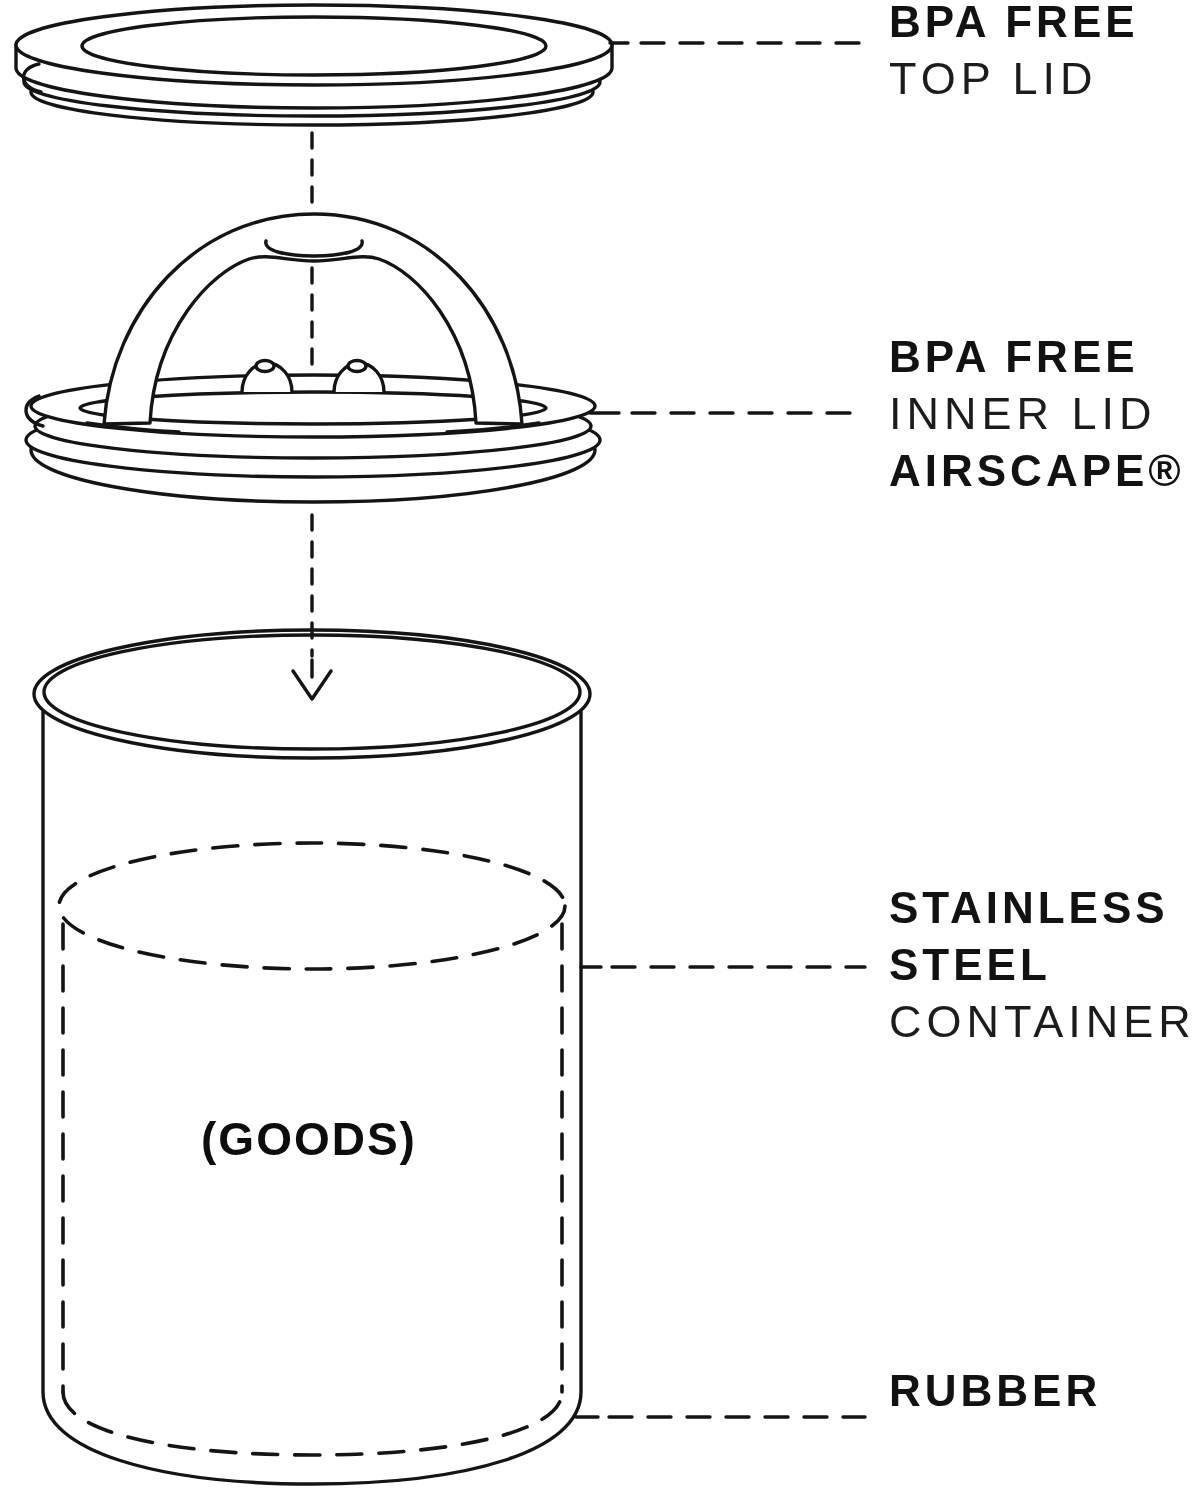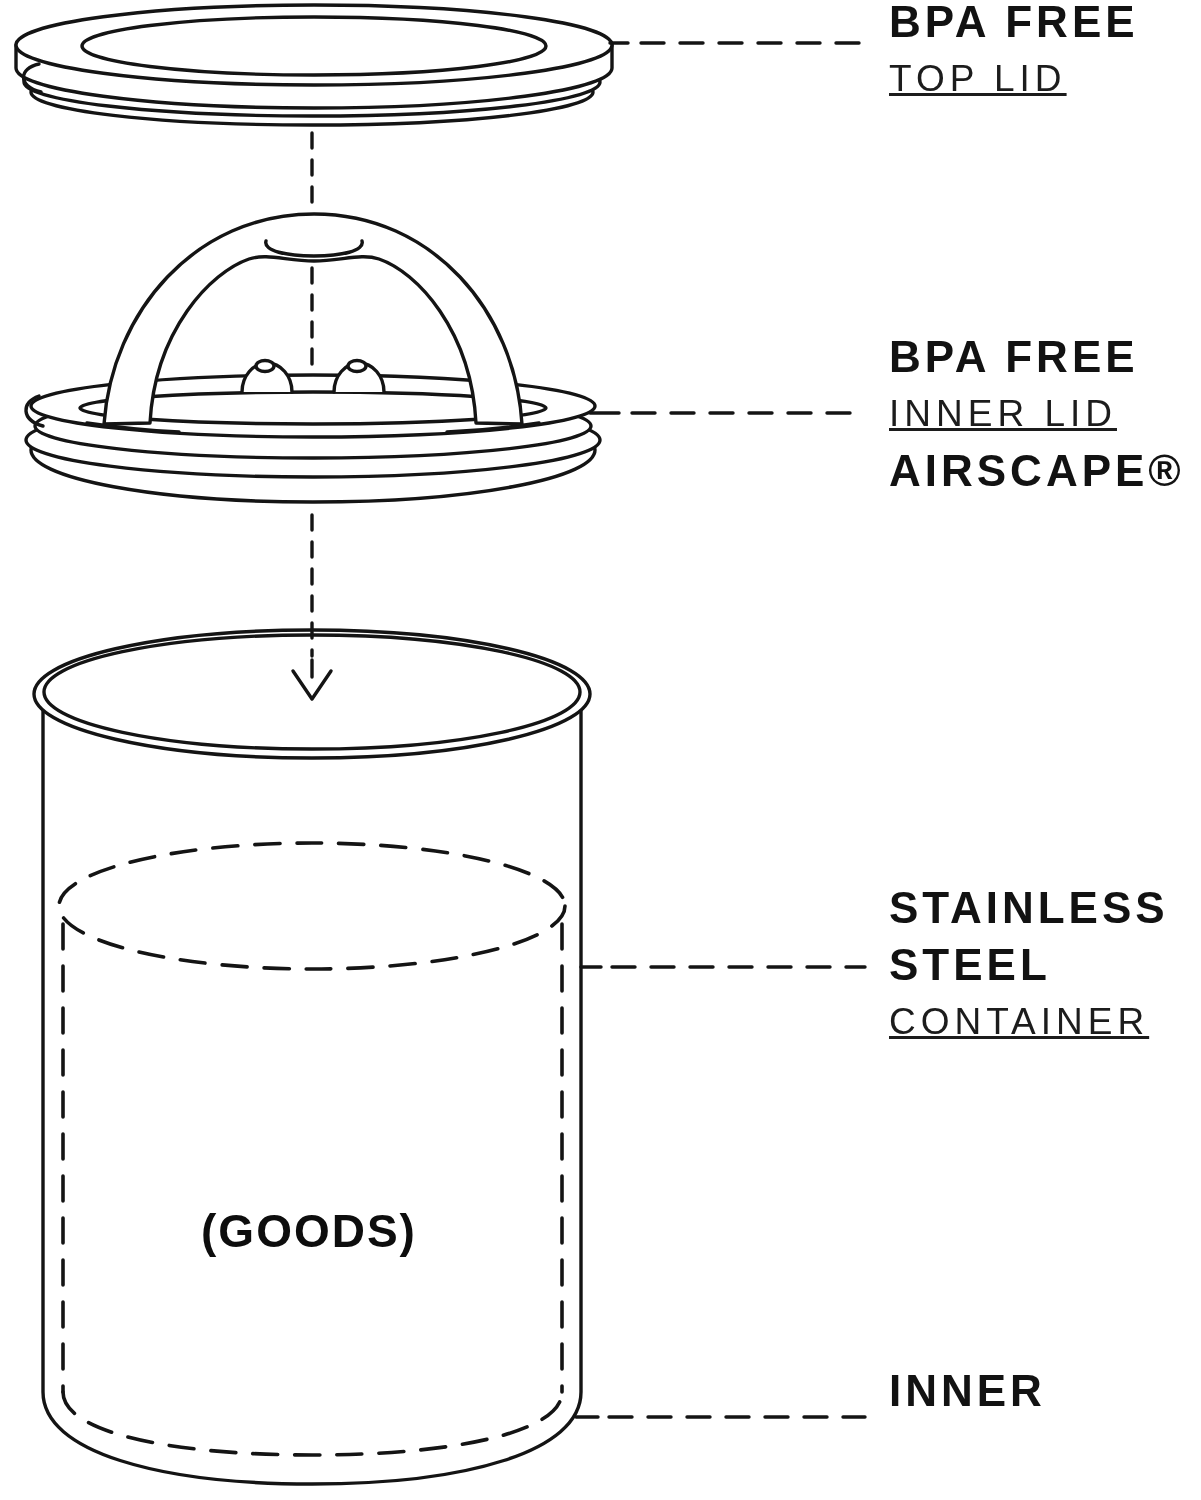--- a/index.html
+++ b/index.html
@@ -3,22 +3,22 @@
 <meta charset="utf-8">
 <style>
   html,body{margin:0;padding:0;background:#ffffff;}
   body{width:1201px;height:1500px;position:relative;overflow:hidden;
        font-family:"Liberation Sans", sans-serif;color:#121212;}
   #stage{position:absolute;inset:0;width:1201px;height:1500px;margin-left:9px;}
   svg{position:absolute;left:0;top:0;}
   .label-block{position:absolute;left:880px;white-space:nowrap;}
   .label-line{display:block;line-height:57px;}
   .lbl-bold{font-weight:700;font-size:44px;letter-spacing:4px;color:#121212;}
-  .lbl-light{font-weight:400;font-size:37px;letter-spacing:5px;color:#1c1c1c;text-decoration:underline;}
-  #goods{position:absolute;left:80px;top:1208px;width:440px;text-align:center;
+  .lbl-light{font-weight:400;font-size:45px;letter-spacing:5px;color:#1c1c1c;}
+  #goods{position:absolute;left:80px;top:1116px;width:440px;text-align:center;
          font-weight:700;font-size:46px;letter-spacing:2px;line-height:46px;color:#0d0d0d;}
 </style>
 </head>
 <body>
 
 <div id="stage">
 
   <svg width="1201" height="1500" viewBox="0 0 1201 1500">
     <g fill="none" stroke="#141414" stroke-width="3.4" stroke-linecap="round" stroke-linejoin="round">
 
@@ -109,18 +109,18 @@
     <span class="label-line lbl-bold">AIRSCAPE®</span>
   </div>
 
   <div class="label-block" style="top:879px">
     <span class="label-line lbl-bold">STAINLESS</span>
     <span class="label-line lbl-bold">STEEL</span>
     <span class="label-line lbl-light">CONTAINER</span>
   </div>
 
   <div class="label-block" style="top:1362px">
-    <span class="label-line lbl-bold">INNER</span>
+    <span class="label-line lbl-bold">RUBBER</span>
   </div>
 
   <div id="goods">(GOODS)</div>
 
 </div>
 
 </body></html>

